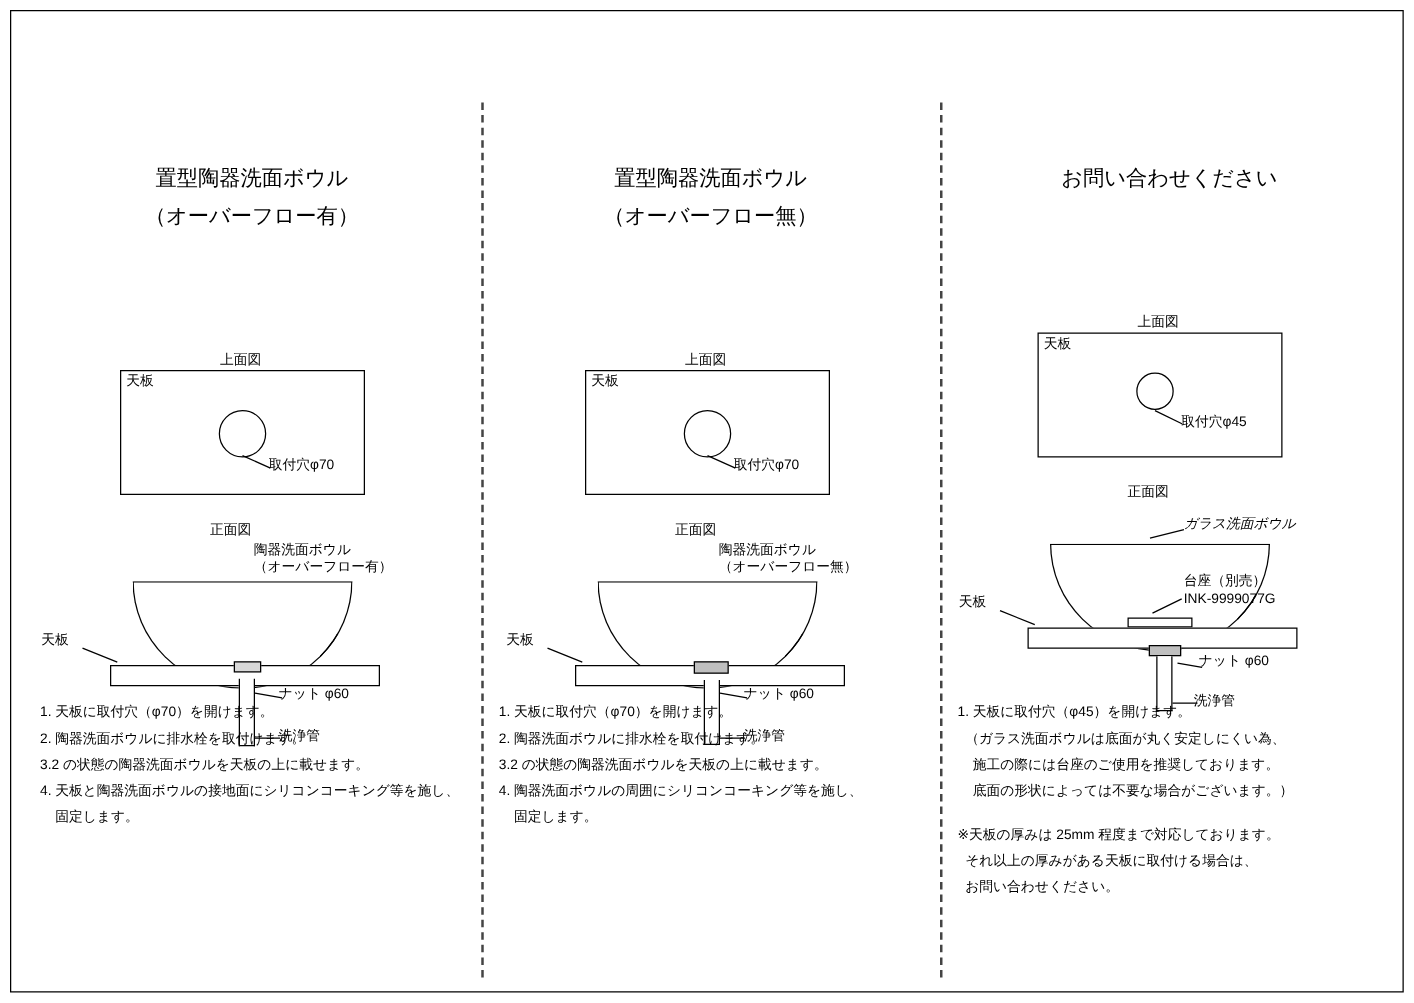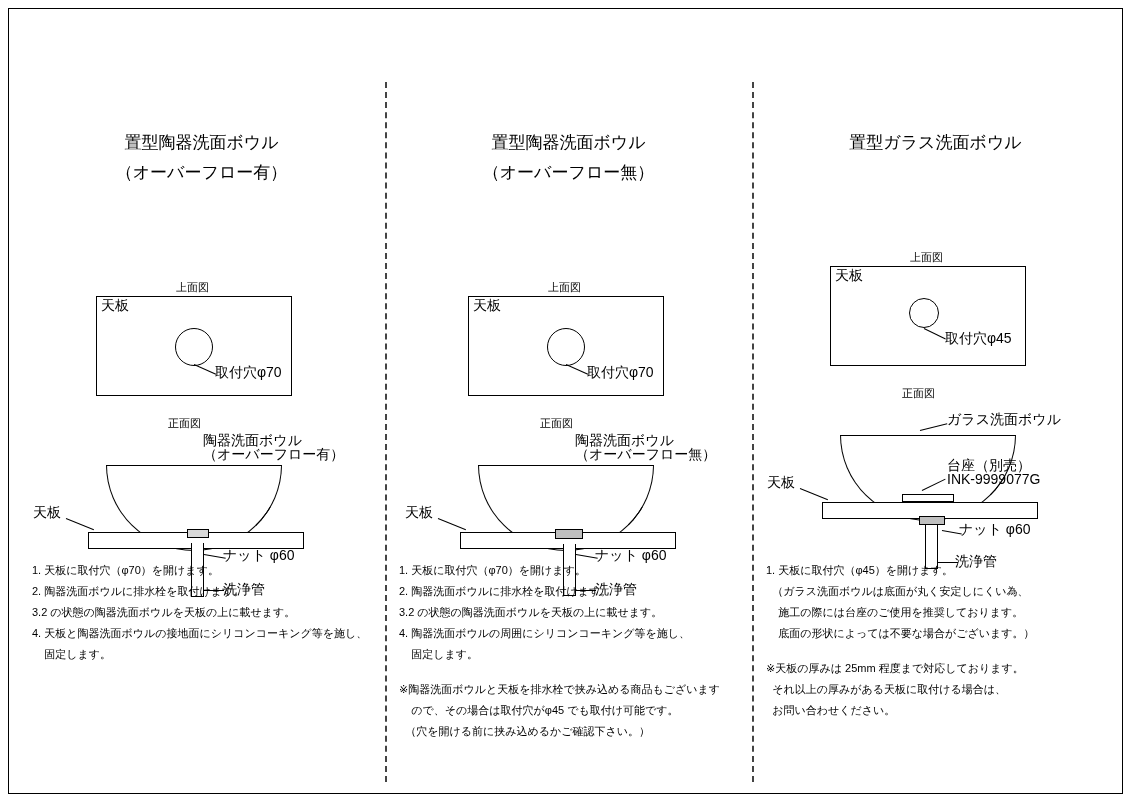--- a/index.html
+++ b/index.html
@@ -68,21 +68,21 @@
   .col-title .t2 { display: block; }
 
   .diagram {
     position: relative;
     width: 367px;
     height: 350px;
   }
 
   .lbl {
     position: absolute;
-    font-size: 14px;
+    font-size: 11px;
     white-space: nowrap;
     line-height: 13px;
   }
 
   
   .topview-label {
     position: absolute;
     font-size: 11px;
     white-space: nowrap;
   }
@@ -245,42 +245,39 @@
       <div class="lbl" style="left:210px; top:395px;">洗浄管</div>
     </div>
 
     <div class="notes">
       <div class="note">1. 天板に取付穴（φ70）を開けます。</div>
       <div class="note">2. 陶器洗面ボウルに排水栓を取付けます。</div>
       <div class="note">3.2 の状態の陶器洗面ボウルを天板の上に載せます。</div>
       <div class="note">4. 陶器洗面ボウルの周囲にシリコンコーキング等を施し、
     固定します。</div>
       <div class="gap"></div>
-      <div class="note">※陶器洗面ボウルと天板を排水栓で挟み込める商品もございます
-    ので、その場合は取付穴がφ45 でも取付け可能です。
-  （穴を開ける前に挟み込めるかご確認下さい。）</div>
     </div>
   </div>
 
   <div class="col c3">
     <div class="col-title">
-      <span>置型ガラス洗面ボウル</span>
+      <span>お問い合わせください</span>
       <span class="t2"></span>
     </div>
 
     <div class="diagram">
       <div class="topview-label" style="left:158px; top:92px;">上面図</div>
       <div class="topbox" style="left:78px; top:108px; width:196px; height:100px;"></div>
       <div class="lbl" style="left:83px; top:111px;">天板</div>
       <div class="hole" style="left:157px; top:140px; width:30px; height:30px;"></div>
       <div class="leader" style="left:172px; top:170px; width:24px; transform: rotate(26deg);"></div>
       <div class="lbl" style="left:193px; top:174px;">取付穴φ45</div>
 
       <div class="topview-label" style="left:150px; top:228px;">正面図</div>
-      <div class="lbl" style="left:195px; top:255px;">ガラス洗面ボウル</div>
+      <div class="lbl" style="left:195px; top:255px;font-style:italic;">ガラス洗面ボウル</div>
       <div class="leader" style="left:168px; top:272px; width:28px; transform: rotate(-14deg);"></div>
 
       <div class="bowl" style="left:88px; top:277px;"></div>
 
       <div class="lbl" style="left:195px; top:301px;">台座（別売）</div>
       <div class="lbl" style="left:195px; top:315px;">INK-9999077G</div>
       <div class="leader" style="left:170px; top:332px; width:26px; transform: rotate(-26deg);"></div>
 
       <div class="pedestal" style="left:150px; top:336px; width:52px;"></div>
       <div class="counter" style="left:70px; top:344px; width:216px;"></div>

